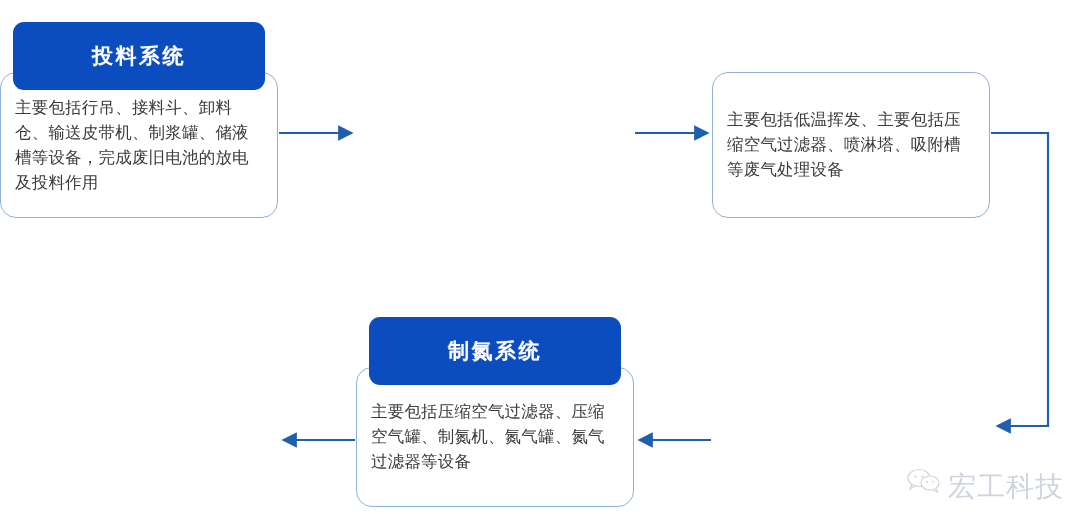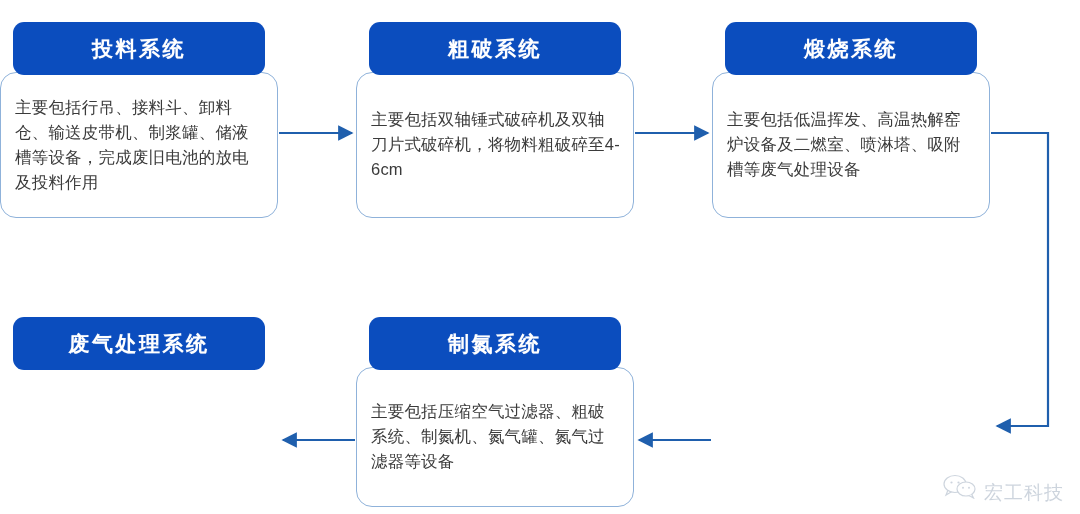--- a/index.html
+++ b/index.html
@@ -54,21 +54,21 @@
     line-height: 1.52;
     color: #3b3b3b;
     letter-spacing: 0.2px;
     text-align: left;
   }
   .node-header {
     position: absolute;
     left: 13px;
     right: 13px;
     top: 0;
-    height: 53px;
+    height: 68px;
     background: #0b4dbe;
     border-radius: 11px;
     display: flex;
     align-items: center;
     justify-content: center;
     z-index: 3;
     box-sizing: border-box;
   }
   .node-header-text {
     color: #ffffff;
@@ -94,21 +94,21 @@
     right: 16px;
     bottom: 8px;
     z-index: 4;
     display: flex;
     align-items: center;
     gap: 7px;
     opacity: 0.42;
     pointer-events: none;
   }
   #watermark .wm-text {
-    font-size: 19px;
+    font-size: 28px;
     color: #8a9bb0;
     letter-spacing: 1px;
     font-family: "DejaVu Sans", sans-serif;
     margin-top: 14px;
   }
   #watermark .wm-icon {
     width: 34px;
     height: 26px;
     display: block;
   }
@@ -139,46 +139,34 @@
   <div class="node" id="node-0">
     <div class="node-body">
       <div class="node-body-text">主要包括行吊、接料斗、卸料仓、输送皮带机、制浆罐、储液槽等设备，完成废旧电池的放电及投料作用</div>
     </div>
     <div class="node-header">
       <span class="node-header-text">投料系统</span>
     </div>
   </div>
 
   <div class="node" id="node-1">
-    <div class="node-body">
-      <div class="node-body-text">主要包括双轴锤式破碎机及双轴刀片式破碎机，将物料粗破碎至4-6cm</div>
-    </div>
-    <div class="node-header">
-      <span class="node-header-text">粗破系统</span>
-    </div>
   </div>
 
   <div class="node" id="node-2">
     <div class="node-body">
-      <div class="node-body-text">主要包括低温挥发、高温热解窑炉设备及二燃室、喷淋塔、吸附槽等废气处理设备</div>
-    </div>
-    <div class="node-header">
-      <span class="node-header-text">煅烧系统</span>
+      <div class="node-body-text">主要包括低温挥发、主要包括压缩空气过滤器、喷淋塔、吸附槽等废气处理设备</div>
     </div>
   </div>
 
   <div class="node" id="node-3">
-    <div class="node-header">
-      <span class="node-header-text">废气处理系统</span>
-    </div>
   </div>
 
   <div class="node" id="node-4">
     <div class="node-body">
-      <div class="node-body-text">主要包括压缩空气过滤器、粗破系统、制氮机、氮气罐、氮气过滤器等设备</div>
+      <div class="node-body-text">主要包括压缩空气过滤器、压缩空气罐、制氮机、氮气罐、氮气过滤器等设备</div>
     </div>
     <div class="node-header">
       <span class="node-header-text">制氮系统</span>
     </div>
   </div>
 
   <div class="node" id="node-5">
   </div>
 
   <div id="watermark">

